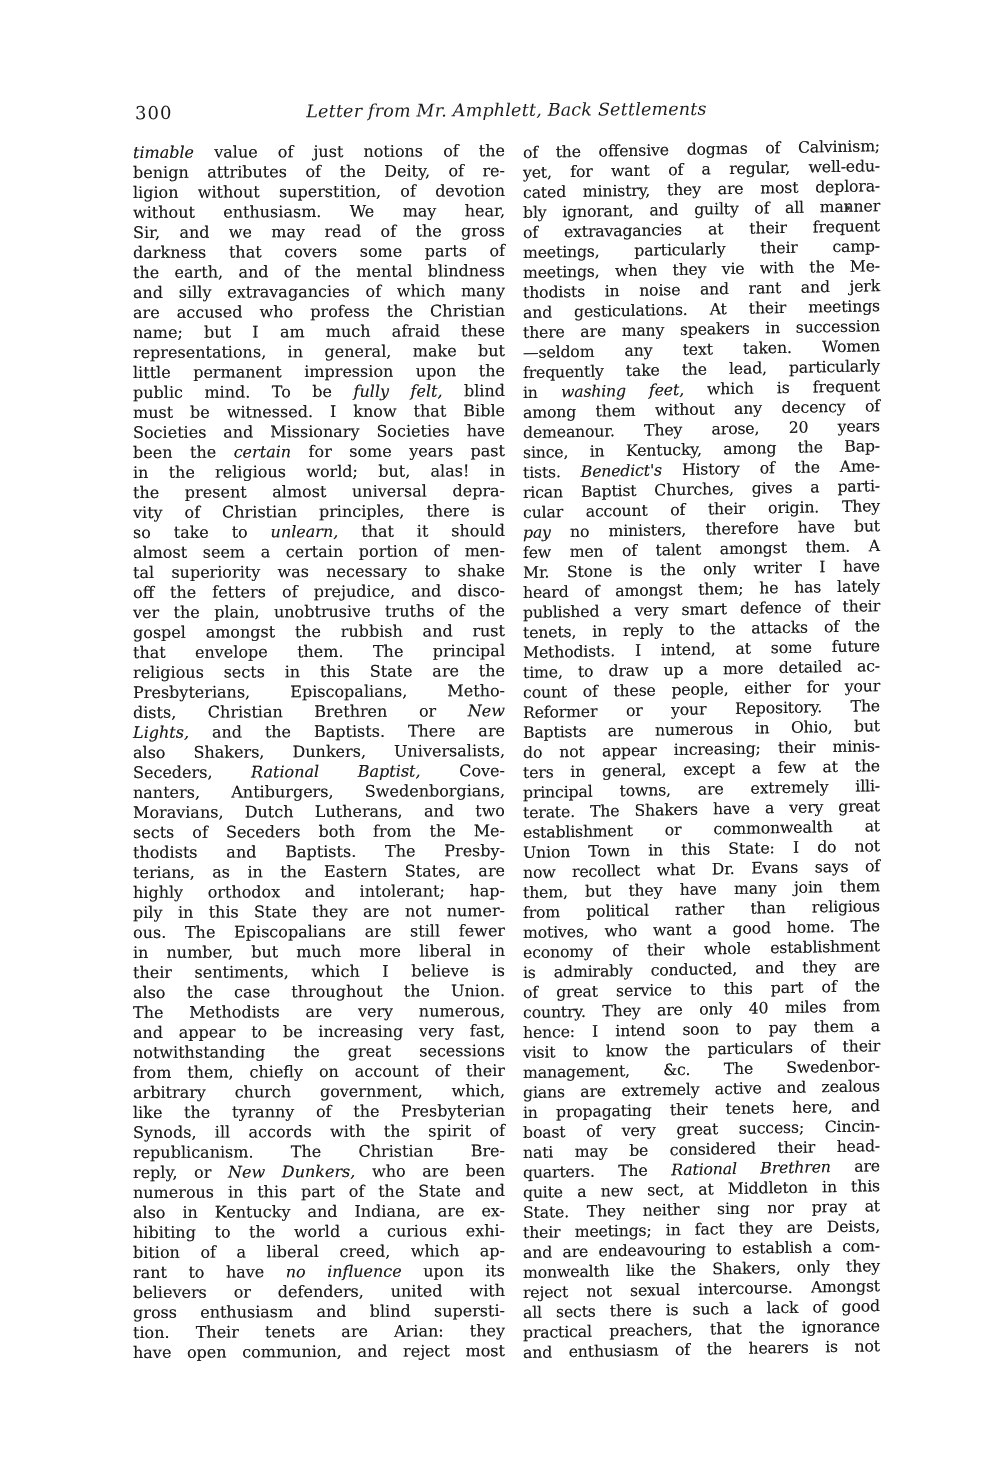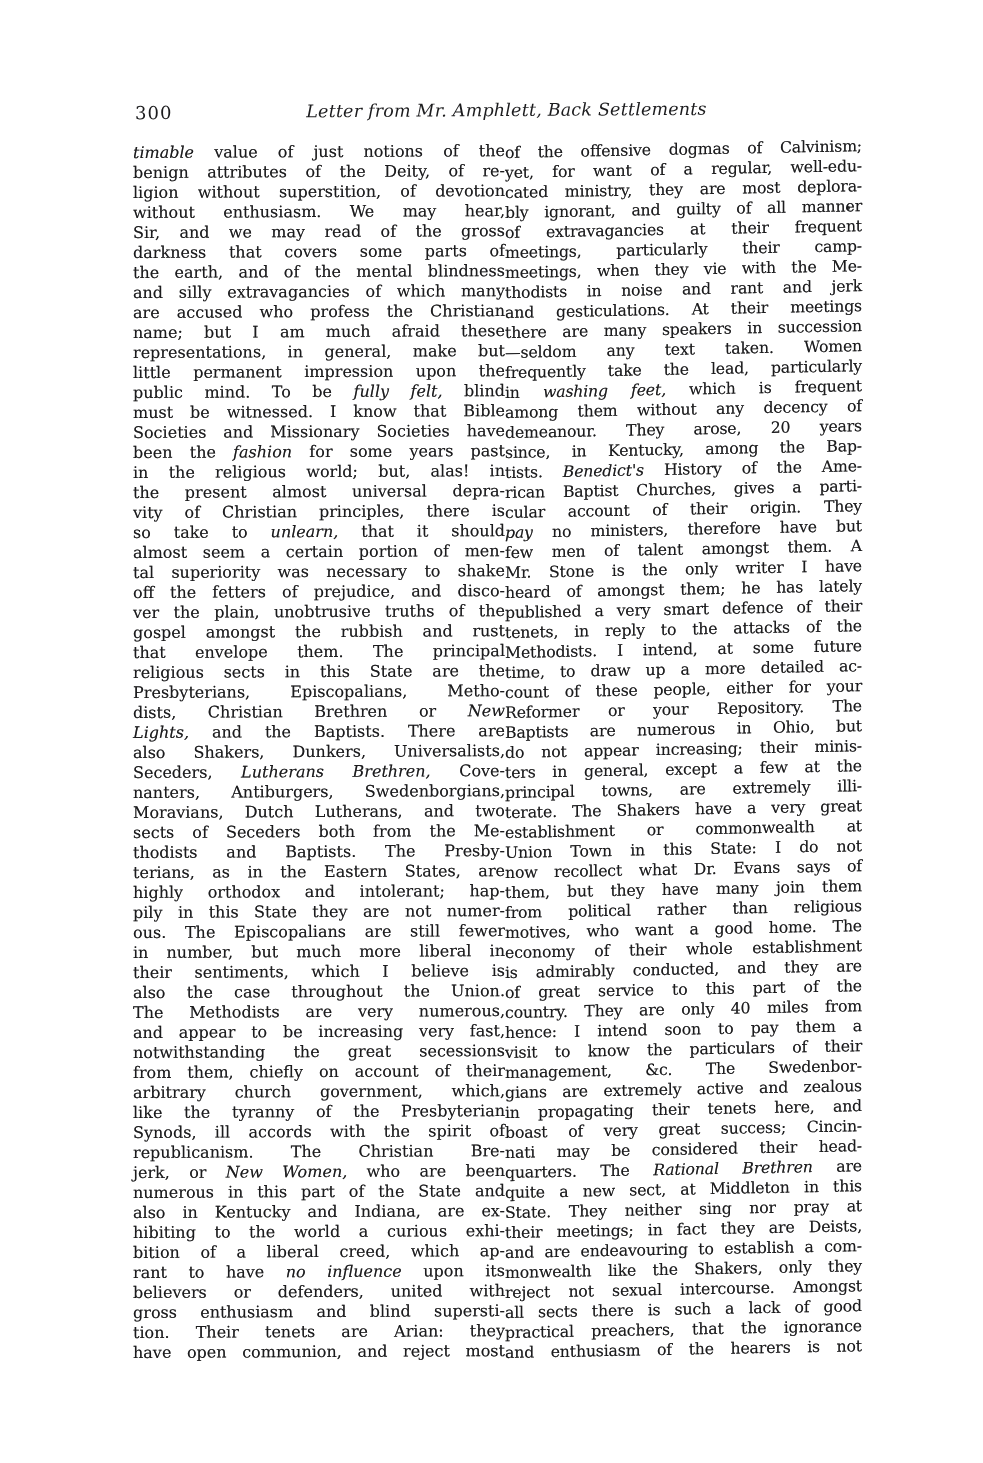--- a/index.html
+++ b/index.html
@@ -28,20 +28,21 @@
     letter-spacing: 1px;
   }
   .running-title {
     text-align: center;
     font-style: italic;
     font-size: 17.5px;
     letter-spacing: 0.2px;
   }
   .columns {
     display: flex;
+    gap: 18px;
     align-items: flex-start;
   }
   .column { }
   .column.left {
     width: 372px;
     font-size: 16px;
     transform: skewY(-0.3deg);
     transform-origin: 0 0;
   }
   .column.right {
@@ -90,57 +91,57 @@
         <div class="line"><span>darkness that covers some parts of</span></div>
         <div class="line"><span>the earth, and of the mental blindness</span></div>
         <div class="line"><span>and silly extravagancies of which many</span></div>
         <div class="line"><span>are accused who profess the Christian</span></div>
         <div class="line"><span>name; but I am much afraid these</span></div>
         <div class="line"><span>representations, in general, make but</span></div>
         <div class="line"><span>little permanent impression upon the</span></div>
         <div class="line"><span>public mind. To be </span><i>fully felt,</i><span> blind</span></div>
         <div class="line"><span>must be witnessed. I know that Bible</span></div>
         <div class="line"><span>Societies and Missionary Societies have</span></div>
-        <div class="line"><span>been the </span><i>fashion</i><span> for some years past</span></div>
+        <div class="line"><span>been the </span><i>certain</i><span> for some years past</span></div>
         <div class="line"><span>in the religious world; but, alas! in</span></div>
         <div class="line"><span>the present almost universal depra-</span></div>
         <div class="line"><span>vity of Christian principles, there is</span></div>
         <div class="line"><span>so take to </span><i>unlearn,</i><span> that it should</span></div>
         <div class="line"><span>almost seem a certain portion of men-</span></div>
         <div class="line"><span>tal superiority was necessary to shake</span></div>
         <div class="line"><span>off the fetters of prejudice, and disco-</span></div>
         <div class="line"><span>ver the plain, unobtrusive truths of the</span></div>
         <div class="line"><span>gospel amongst the rubbish and rust</span></div>
         <div class="line"><span>that envelope them. The principal</span></div>
         <div class="line"><span>religious sects in this State are the</span></div>
         <div class="line"><span>Presbyterians, Episcopalians, Metho-</span></div>
         <div class="line"><span>dists, Christian Brethren or </span><i>New</i></div>
         <div class="line"><i>Lights,</i><span> and the Baptists. There are</span></div>
         <div class="line"><span>also Shakers, Dunkers, Universalists,</span></div>
-        <div class="line"><span>Seceders, </span><i>Lutherans Brethren,</i><span> Cove-</span></div>
+        <div class="line"><span>Seceders, </span><i>Rational Baptist,</i><span> Cove-</span></div>
         <div class="line"><span>nanters, Antiburgers, Swedenborgians,</span></div>
         <div class="line"><span>Moravians, Dutch Lutherans, and two</span></div>
         <div class="line"><span>sects of Seceders both from the Me-</span></div>
         <div class="line"><span>thodists and Baptists. The Presby-</span></div>
         <div class="line"><span>terians, as in the Eastern States, are</span></div>
         <div class="line"><span>highly orthodox and intolerant; hap-</span></div>
         <div class="line"><span>pily in this State they are not numer-</span></div>
         <div class="line"><span>ous. The Episcopalians are still fewer</span></div>
         <div class="line"><span>in number, but much more liberal in</span></div>
         <div class="line"><span>their sentiments, which I believe is</span></div>
         <div class="line"><span>also the case throughout the Union.</span></div>
         <div class="line"><span>The Methodists are very numerous,</span></div>
         <div class="line"><span>and appear to be increasing very fast,</span></div>
         <div class="line"><span>notwithstanding the great secessions</span></div>
         <div class="line"><span>from them, chiefly on account of their</span></div>
         <div class="line"><span>arbitrary church government, which,</span></div>
         <div class="line"><span>like the tyranny of the Presbyterian</span></div>
         <div class="line"><span>Synods, ill accords with the spirit of</span></div>
         <div class="line"><span>republicanism. The Christian Bre-</span></div>
-        <div class="line"><span>jerk, or </span><i>New Women,</i><span> who are been</span></div>
+        <div class="line"><span>reply, or </span><i>New Dunkers,</i><span> who are been</span></div>
         <div class="line"><span>numerous in this part of the State and</span></div>
         <div class="line"><span>also in Kentucky and Indiana, are ex-</span></div>
         <div class="line"><span>hibiting to the world a curious exhi-</span></div>
         <div class="line"><span>bition of a liberal creed, which ap-</span></div>
         <div class="line"><span>rant to have </span><i>no influence</i><span> upon its</span></div>
         <div class="line"><span>believers or defenders, united with</span></div>
         <div class="line"><span>gross enthusiasm and blind supersti-</span></div>
         <div class="line"><span>tion. Their tenets are Arian: they</span></div>
         <div class="line"><span>have open communion, and reject most</span></div>
       </div>

